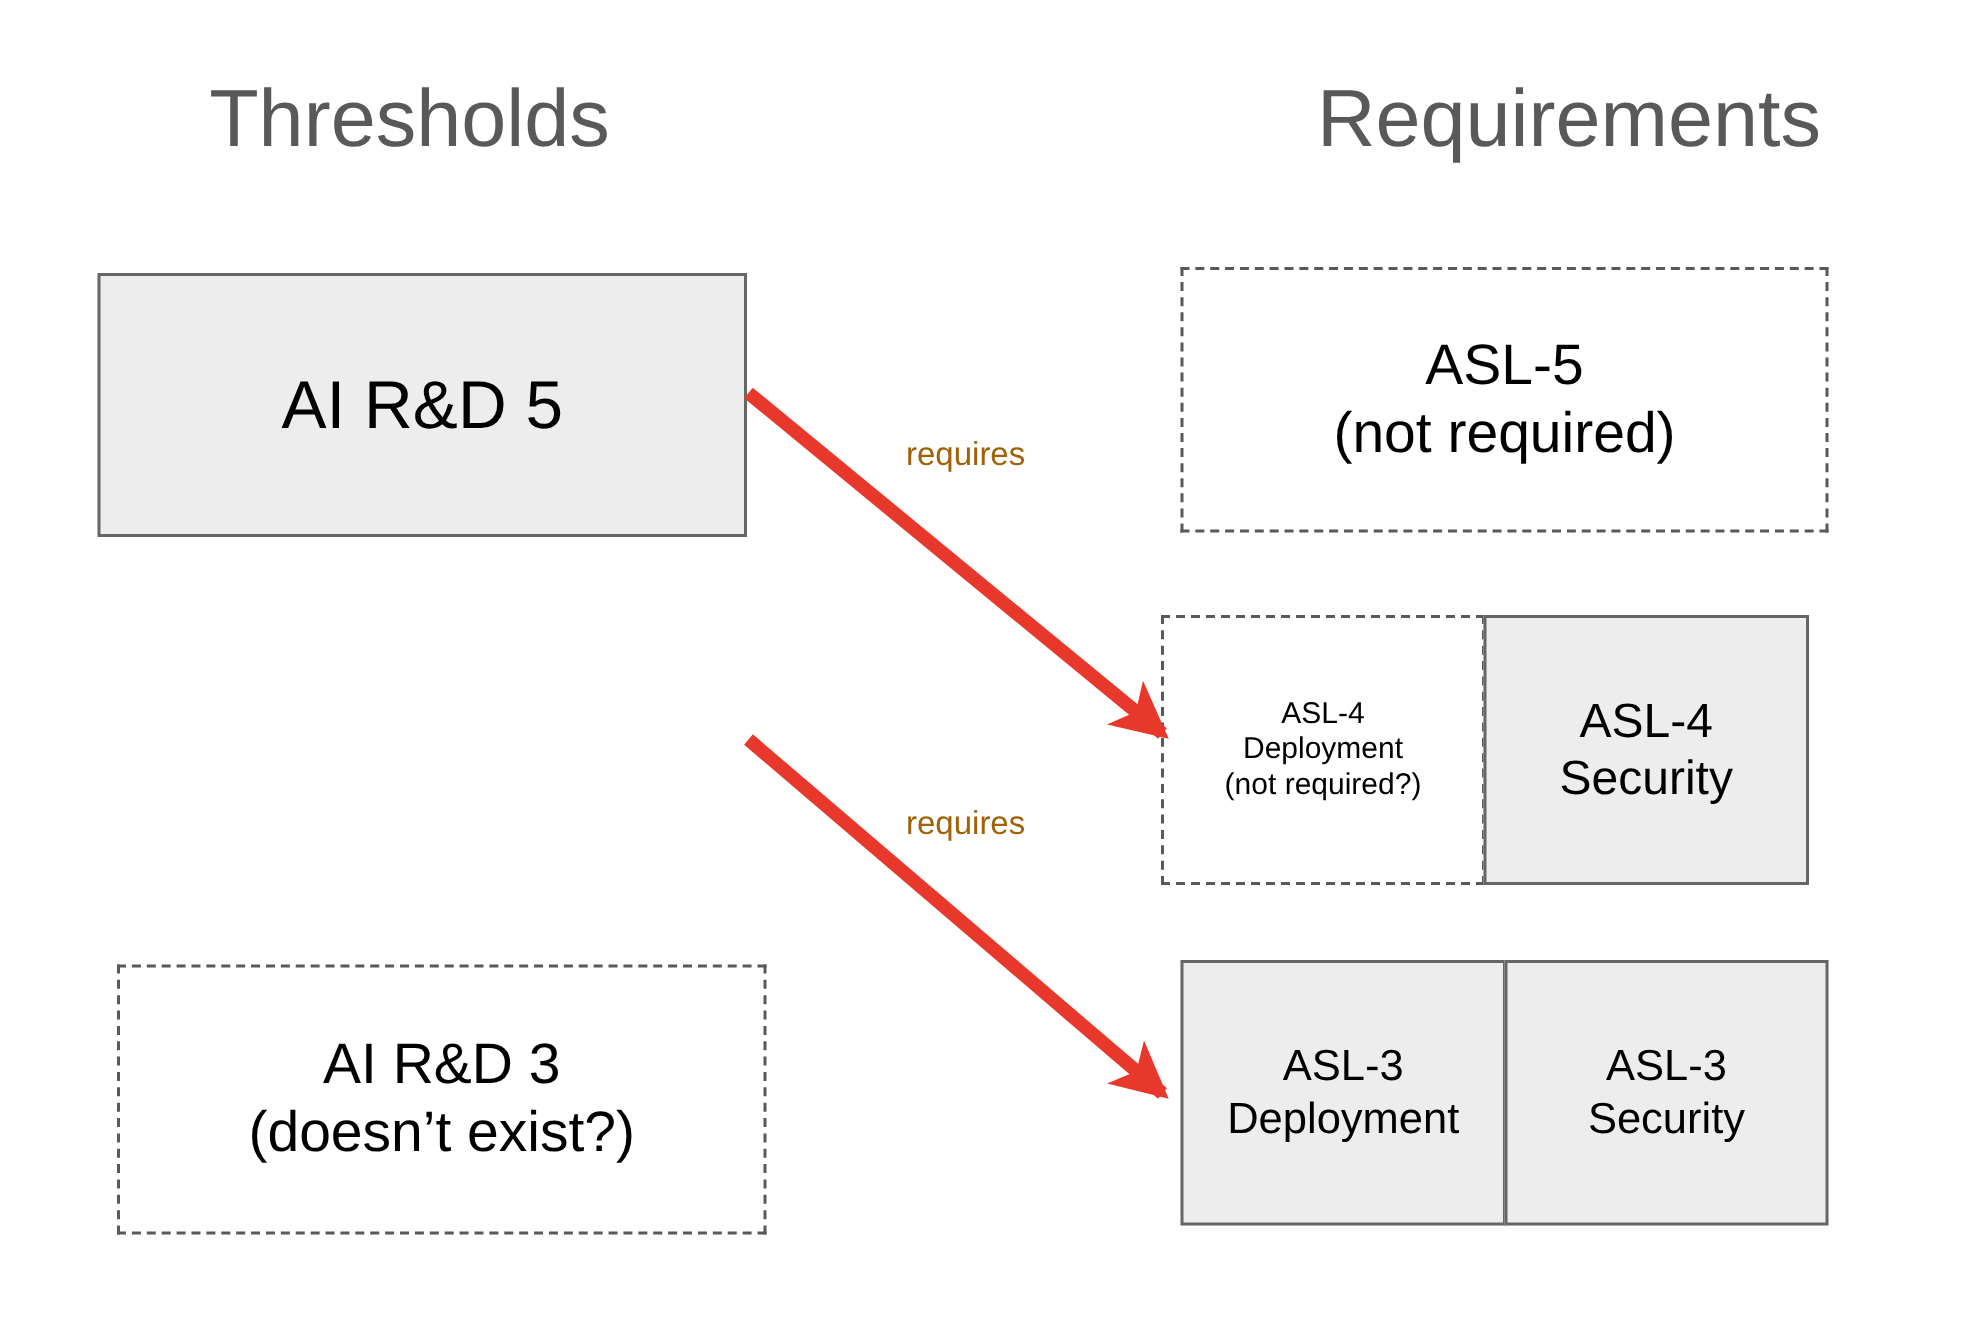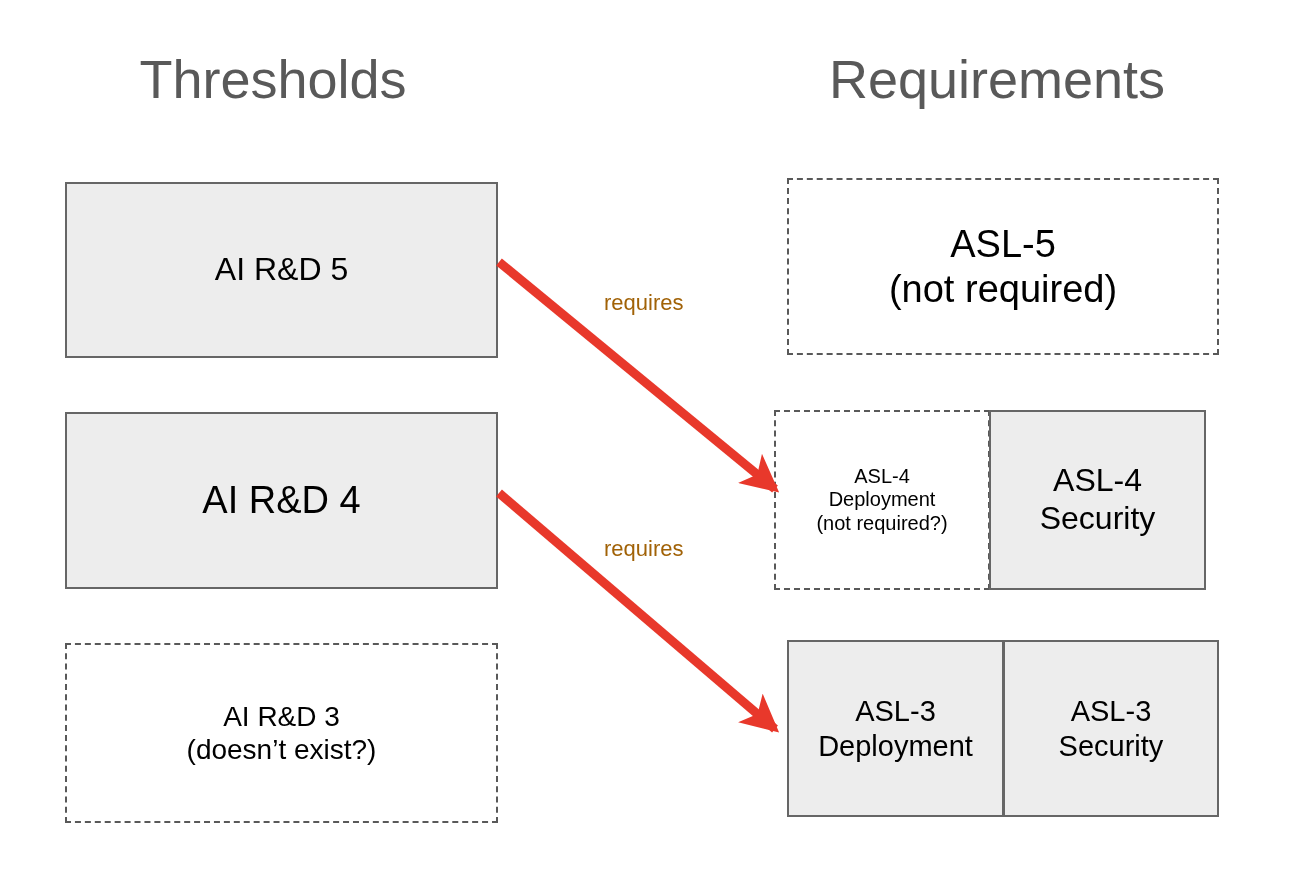--- a/index.html
+++ b/index.html
@@ -22,21 +22,21 @@
   .col-header {
     position: absolute;
     font-size: 54px;
     line-height: 1.1;
     color: #595959;
     text-align: center;
     white-space: nowrap;
     font-weight: 400;
   }
   #header-thresholds   { left: 48px;  top: 50px;  width: 450px; }
-  #header-requirements { left: 772px; top: 50px;  width: 450px; }
+  #header-requirements { left: 821px; top: 50px;  width: 450px; }
 
   
   .node {
     position: absolute;
     box-sizing: border-box;
     display: flex;
     align-items: center;
     justify-content: center;
     text-align: center;
     color: #000000;
@@ -46,23 +46,23 @@
   .node.solid {
     background: #ededed;
     border: 2px solid #666666;
   }
   .node.dashed {
     background: #ffffff;
     border: 2px dashed #595959;
   }
 
   
-  #node-aird5 { left: 65px;  top: 182px; width: 433px; height: 176px; font-size: 32px; }
+  #node-aird5 { left: 65px;  top: 182px; width: 433px; height: 176px; font-size: 45px; }
   #node-aird4 { left: 65px;  top: 412px; width: 433px; height: 177px; font-size: 38px; }
-  #node-aird3 { left: 65px;  top: 643px; width: 433px; height: 180px; font-size: 28px; }
+  #node-aird3 { left: 78px;  top: 643px; width: 433px; height: 180px; font-size: 38px; }
 
   
   #node-asl5 { left: 787px; top: 178px; width: 432px; height: 177px; font-size: 38px; }
 
   
   #group-asl4 {
     position: absolute;
     left: 774px; top: 410px;
     width: 432px; height: 180px;
   }
@@ -116,21 +116,20 @@
 <body>
 
 <div id="canvas">
 
   <div class="col-header" id="header-thresholds">Thresholds</div>
 
   <div class="col-header" id="header-requirements">Requirements</div>
 
   <div class="node solid" id="node-aird5">AI R&amp;D 5</div>
 
-  <div class="node solid" id="node-aird4">AI R&amp;D 4</div>
 
   <div class="node dashed" id="node-aird3">AI R&amp;D 3
 (doesn’t exist?)</div>
 
   <div class="node dashed" id="node-asl5">ASL-5
 (not required)</div>
 
   <div id="group-asl4">
     <div class="node dashed" id="node-asl4-deployment" style="position:absolute;">ASL-4
 Deployment

